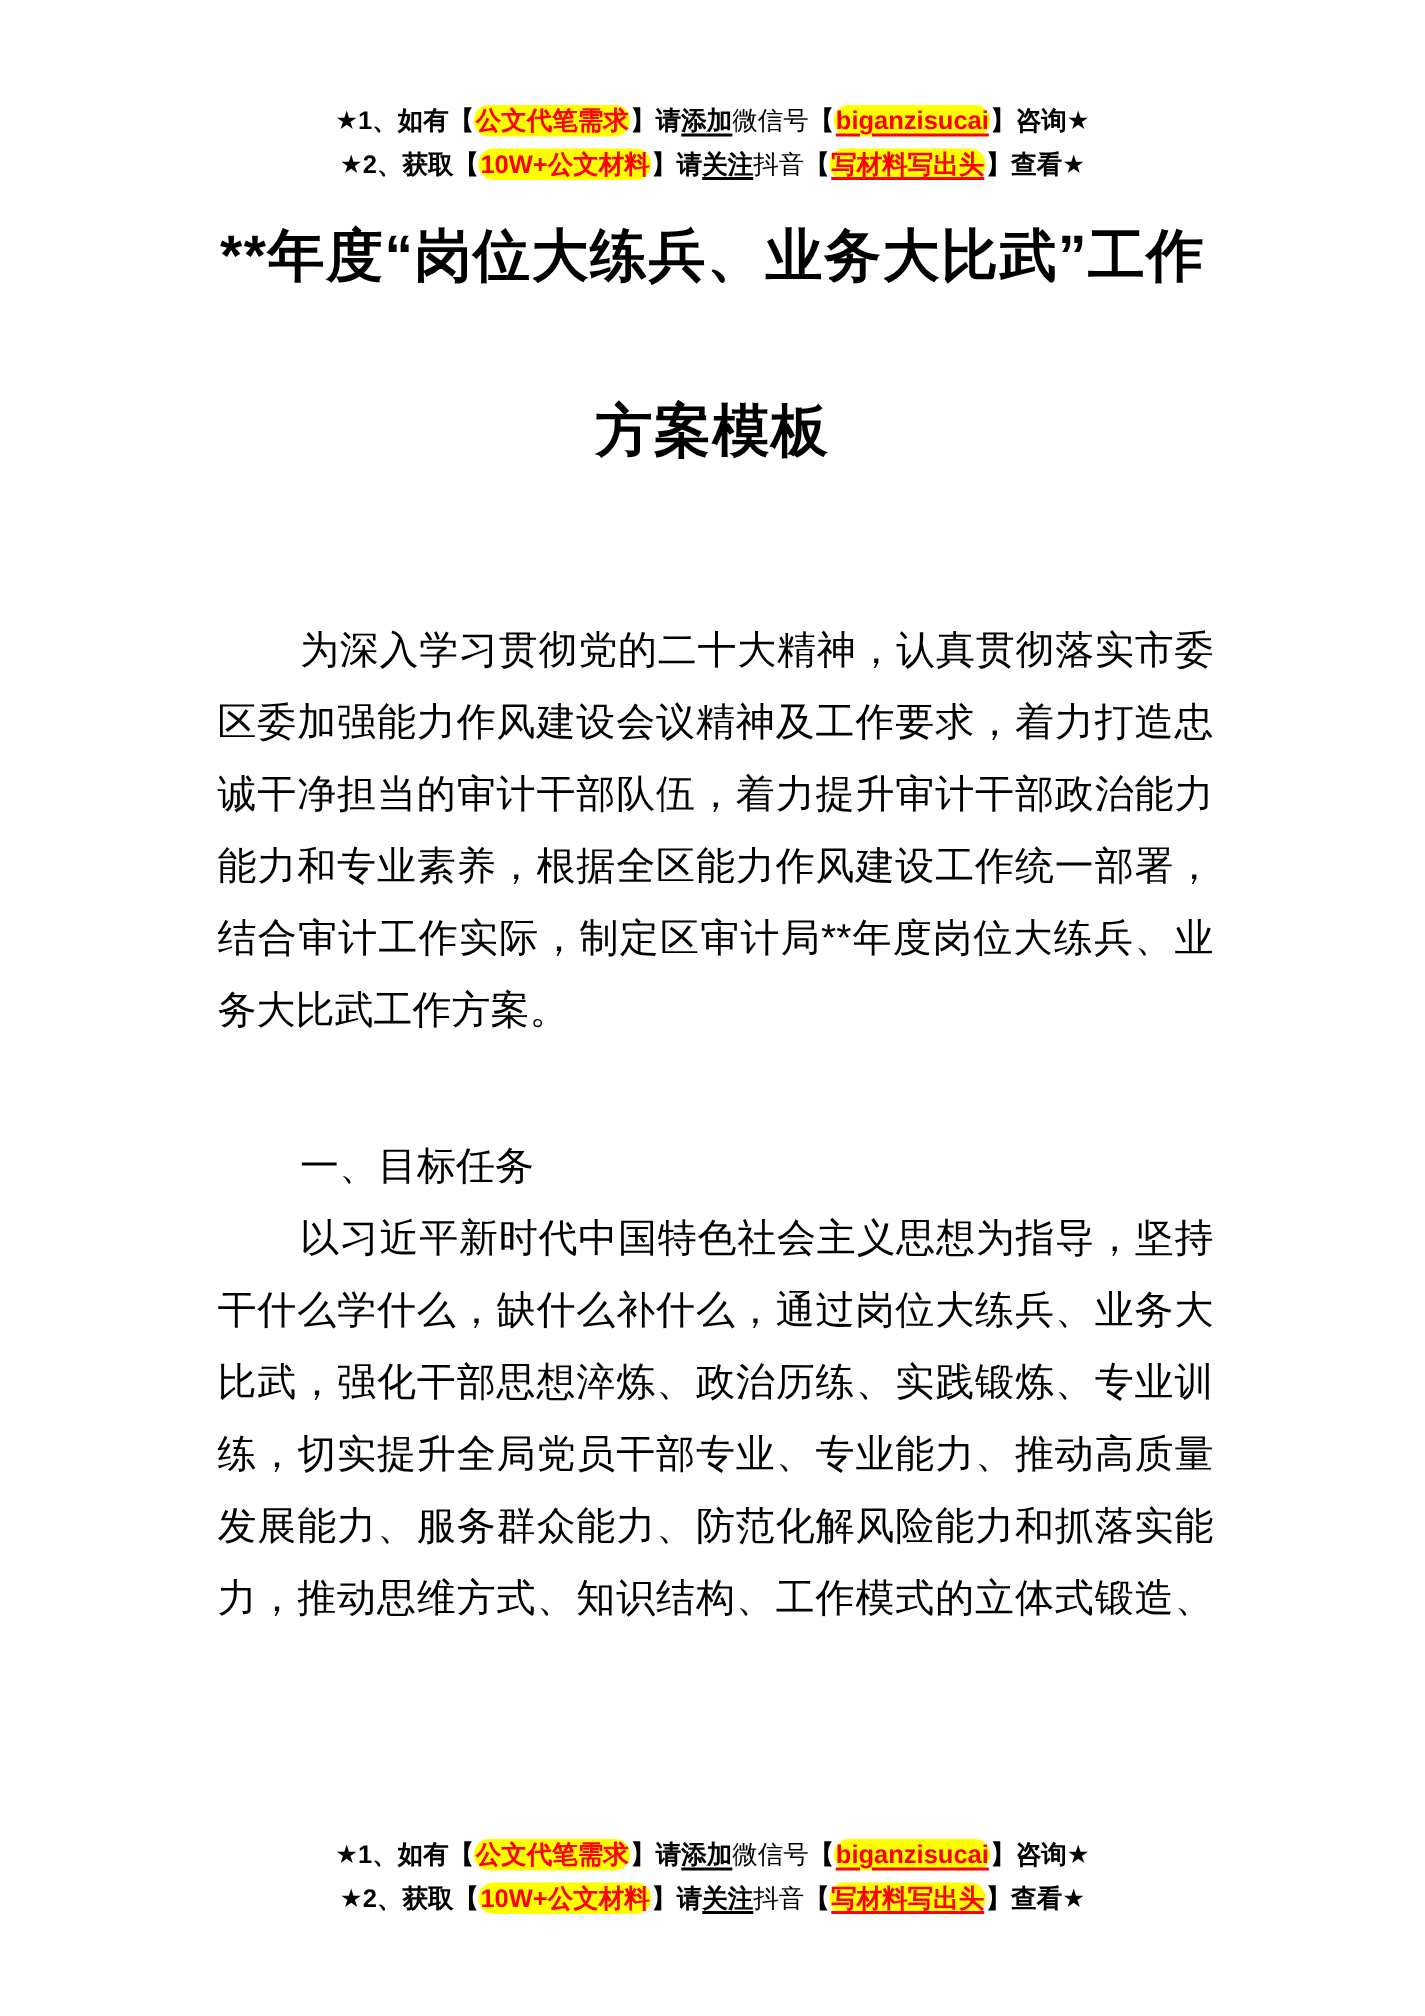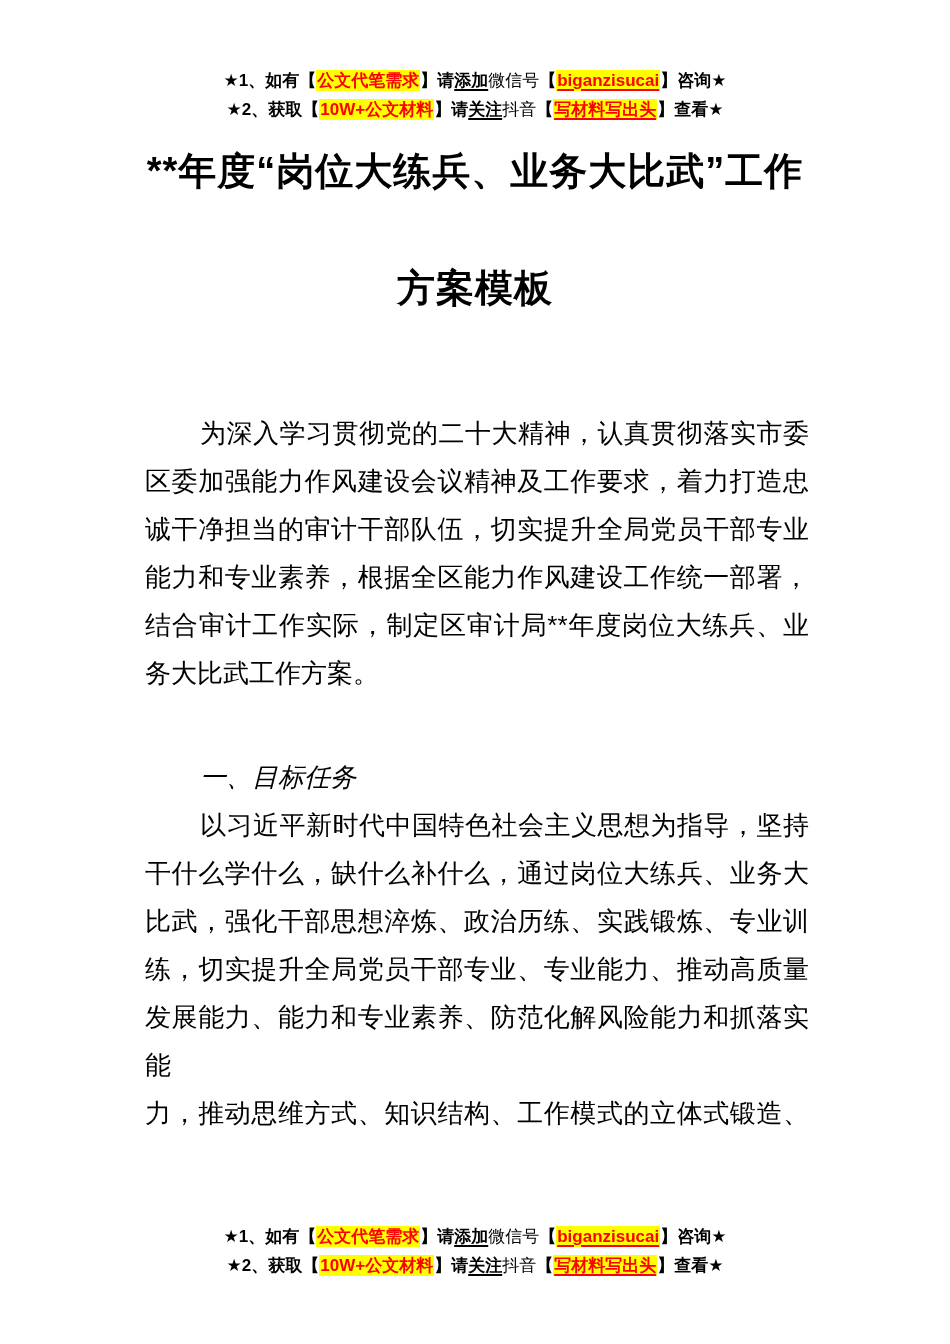--- a/index.html
+++ b/index.html
@@ -28,20 +28,21 @@
     font-weight: 700;
     color: #000000;
     white-space: nowrap;
   }
   .notice.top    { top: 66px; }
   .notice.bottom { top: 1222px; }
   .notice .hl {
     color: #ff0000;
     background: #ffff00;
     padding: 1px 1px;
+    border-radius: 10px;
   }
   .notice .ul {
     text-decoration: underline;
     text-decoration-thickness: 2px;
     text-underline-offset: 3px;
   }
   .notice .rg { font-weight: 400; }
 
   
   .doc-title {
@@ -60,21 +61,21 @@
   
   .bodytext {
     position: absolute;
     top: 409px;
     left: 145px;
     width: 664px;
     font-size: 26px;
     line-height: 48px;
   }
   .para { margin: 0; padding: 0; }
-  .para + .para, .heading { margin-top: 56px; font-style: italic; }
+  .para + .para, .heading { margin-top: 56px; }
   .bl {
     display: block;
     text-align: justify;
     text-align-last: justify;
   }
   .bl.first { text-indent: 55px; }
   .bl.last  { text-align: center; text-align-last: left; }
   .heading {
     margin-top: 56px;
     margin-bottom: 0;
@@ -99,34 +100,34 @@
   <h1 class="doc-title">
     <div>**年度“岗位大练兵、业务大比武”工作</div>
     <div>方案模板</div>
   </h1>
 
   <section class="bodytext">
 
     <p class="para">
       <span class="bl first">为深入学习贯彻党的二十大精神，认真贯彻落实市委</span>
       <span class="bl">区委加强能力作风建设会议精神及工作要求，着力打造忠</span>
-      <span class="bl">诚干净担当的审计干部队伍，切实提升全局党员干部专业</span>
+      <span class="bl">诚干净担当的审计干部队伍，着力提升审计干部政治能力</span>
       <span class="bl">能力和专业素养，根据全区能力作风建设工作统一部署，</span>
       <span class="bl">结合审计工作实际，制定区审计局**年度岗位大练兵、业</span>
       <span class="bl last">务大比武工作方案。</span>
     </p>
 
     <p class="heading">一、目标任务</p>
 
     <p class="para">
       <span class="bl first">以习近平新时代中国特色社会主义思想为指导，坚持</span>
       <span class="bl">干什么学什么，缺什么补什么，通过岗位大练兵、业务大</span>
       <span class="bl">比武，强化干部思想淬炼、政治历练、实践锻炼、专业训</span>
       <span class="bl">练，切实提升全局党员干部专业、专业能力、推动高质量</span>
-      <span class="bl">发展能力、能力和专业素养、防范化解风险能力和抓落实能</span>
+      <span class="bl">发展能力、服务群众能力、防范化解风险能力和抓落实能</span>
       <span class="bl">力，推动思维方式、知识结构、工作模式的立体式锻造、</span>
     </p>
 
   </section>
 
   <footer class="notice bottom">
     <div>
       <span>★1、如有【</span><span class="hl">公文代笔需求</span><span>】请</span><span class="ul">添加</span><span class="rg">微信号</span><span>【</span><span class="hl ul">biganzisucai</span><span>】咨询★</span>
     </div>
     <div>

